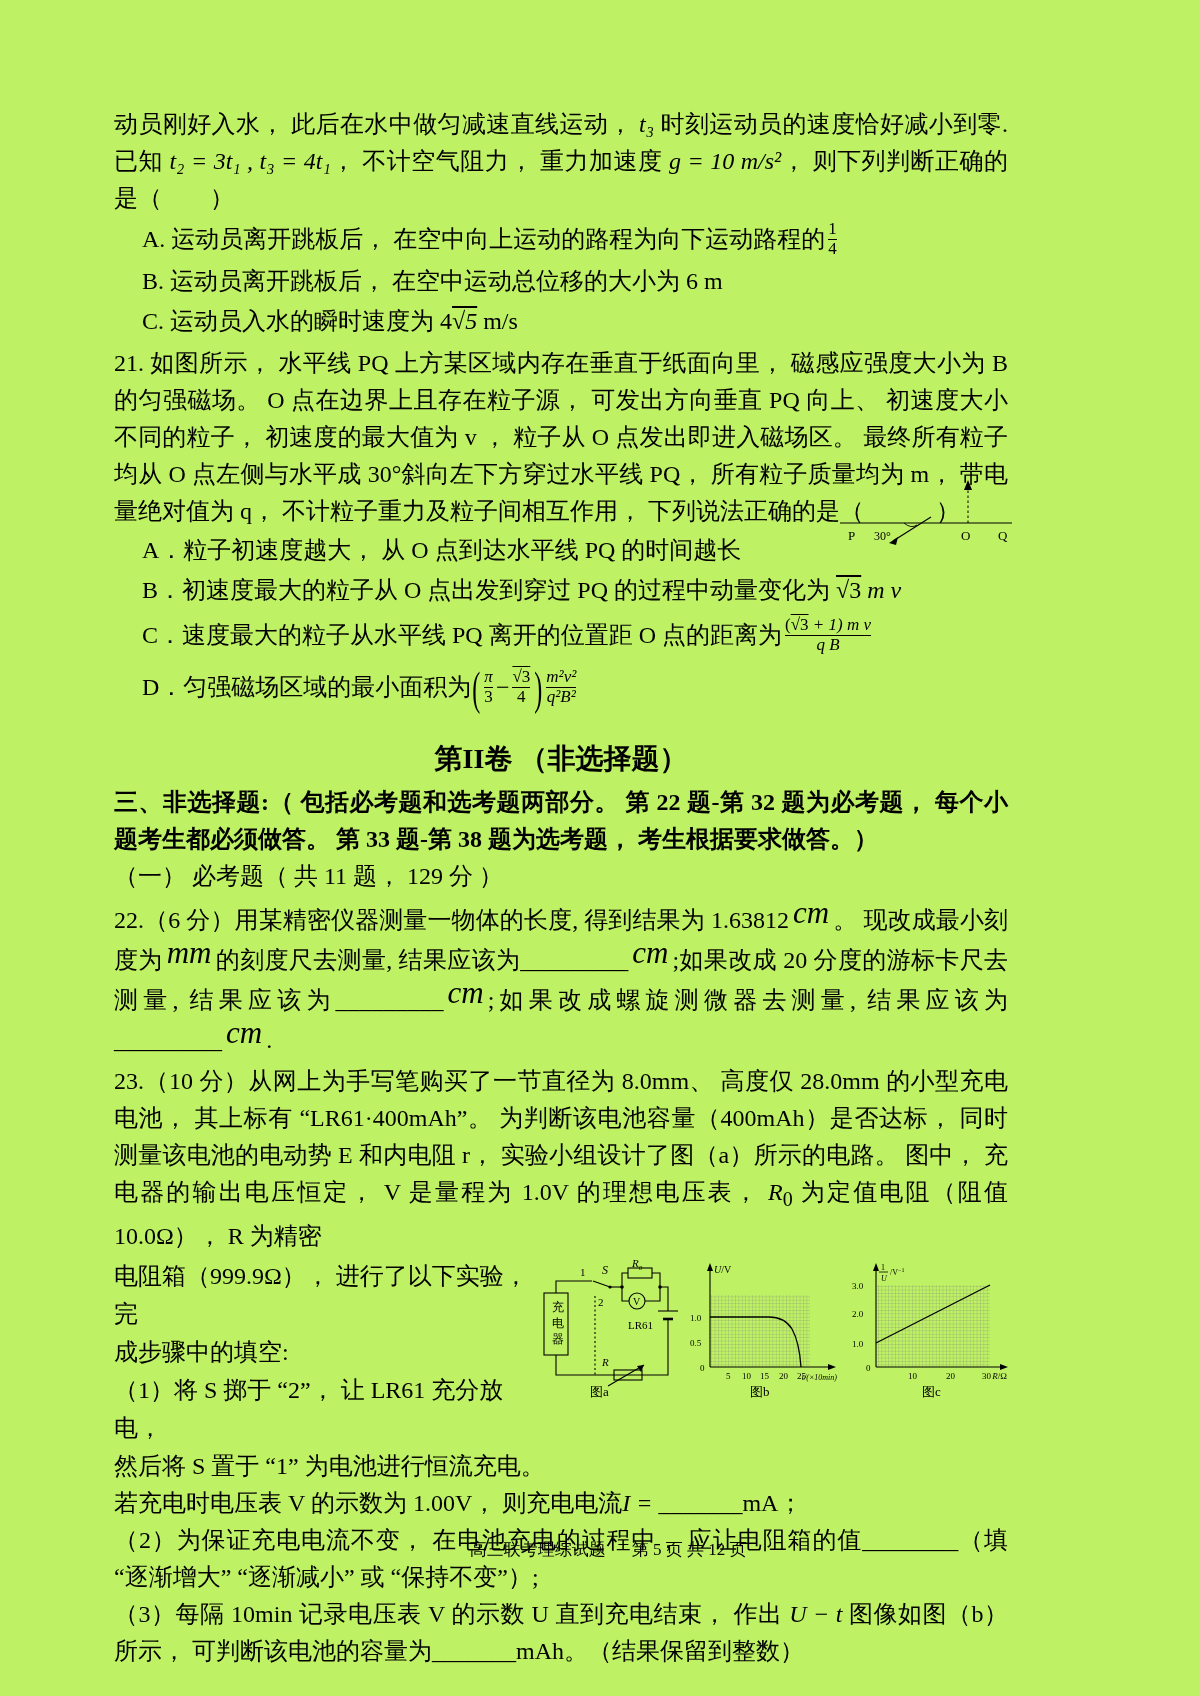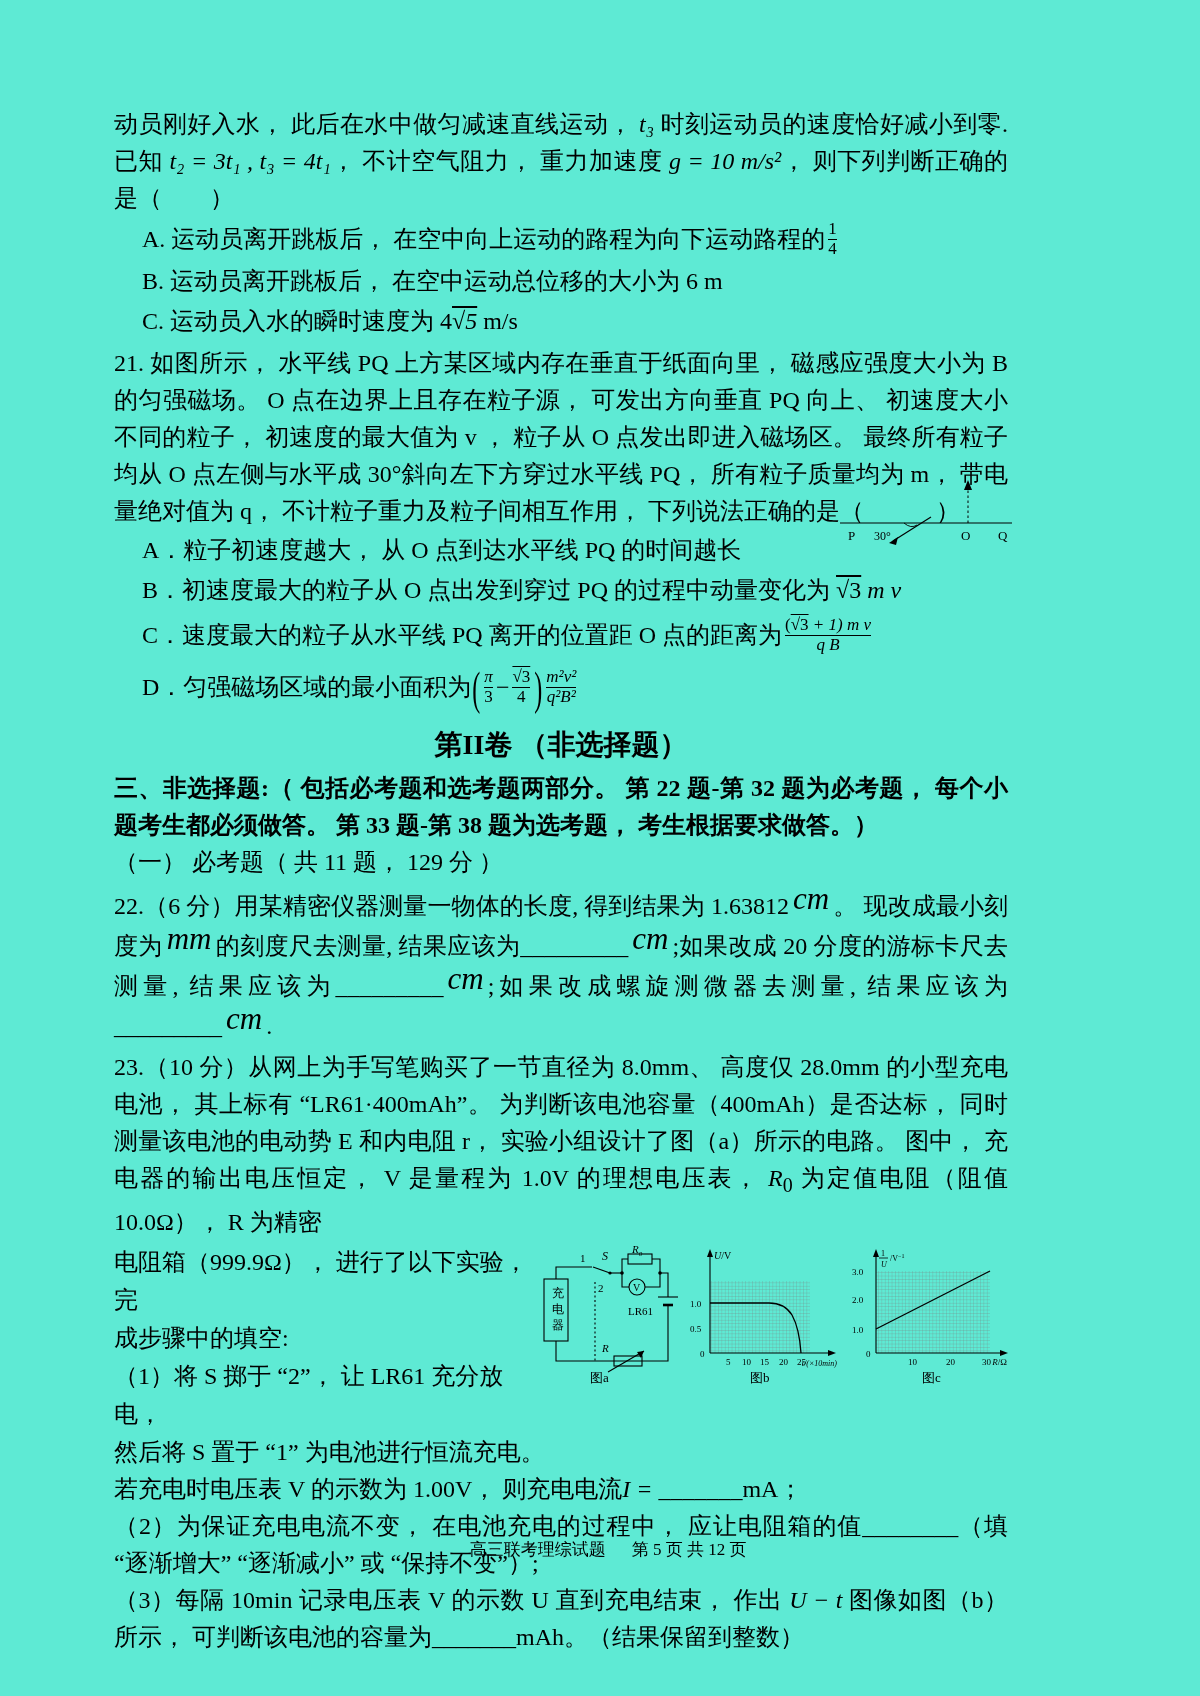--- a/index.html
+++ b/index.html
@@ -1,34 +1,34 @@
 <!DOCTYPE html>
 <html><head>
 <meta charset="utf-8">
 <style>
   html,body { margin:0; padding:0; background:#fff; }
   .page {
-    position:relative; width:1200px; height:1696px; background:#5eead4; color:#000;
+    position:relative; width:1200px; height:1696px; background:#bef264; color:#000;
     font-family:"Liberation Serif","DejaVu Serif",serif;
     font-size:24px; box-sizing:border-box;
     padding:106px 192px 0 114px; overflow:hidden;
   }
   p { margin:0; line-height:37px; }
   .j { text-align:justify; }
   .opt { padding-left:28px; line-height:40px; }
   .mi { font-style:italic; }
   .rad { text-decoration:overline; }
   .frac { display:inline-flex; flex-direction:column; text-align:center;
           vertical-align:middle; font-size:17px; line-height:1.1;
           position:relative; top:-2px; margin:0 3px; }
   .fd { border-top:1.4px solid #000; }
   .bp { display:inline-block; transform:scaleY(1.9); font-size:24px;
         vertical-align:middle; padding:0 1px; }
   .unit { font-style:italic; font-size:31px; position:relative; top:-5px; margin:0 4px; }
-  .sec-title { text-align:center; font-weight:bold; font-size:28px; line-height:42px; margin:8px 0 4px; }
+  .sec-title { text-align:center; font-weight:bold; font-size:28px; line-height:42px; margin:22px 0 4px; }
   .bold { font-weight:bold; }
   .q21wrap { position:relative; }
   .q21fig { position:absolute; top:132px; right:-8px; }
   .qgap { margin-top:4px; }
   .q23mid { overflow:hidden; margin-top:2px; }
   .figrow { float:right; display:flex; gap:6px; margin:2px 0 0 8px; align-items:flex-start; }
   .nline { line-height:38px; }
   .footer { position:absolute; top:1538px; left:8px; width:100%;
             display:flex; justify-content:center; gap:26px; font-size:17px; }
   svg text { fill:#000; font-family:"Liberation Serif","DejaVu Serif",serif; }

